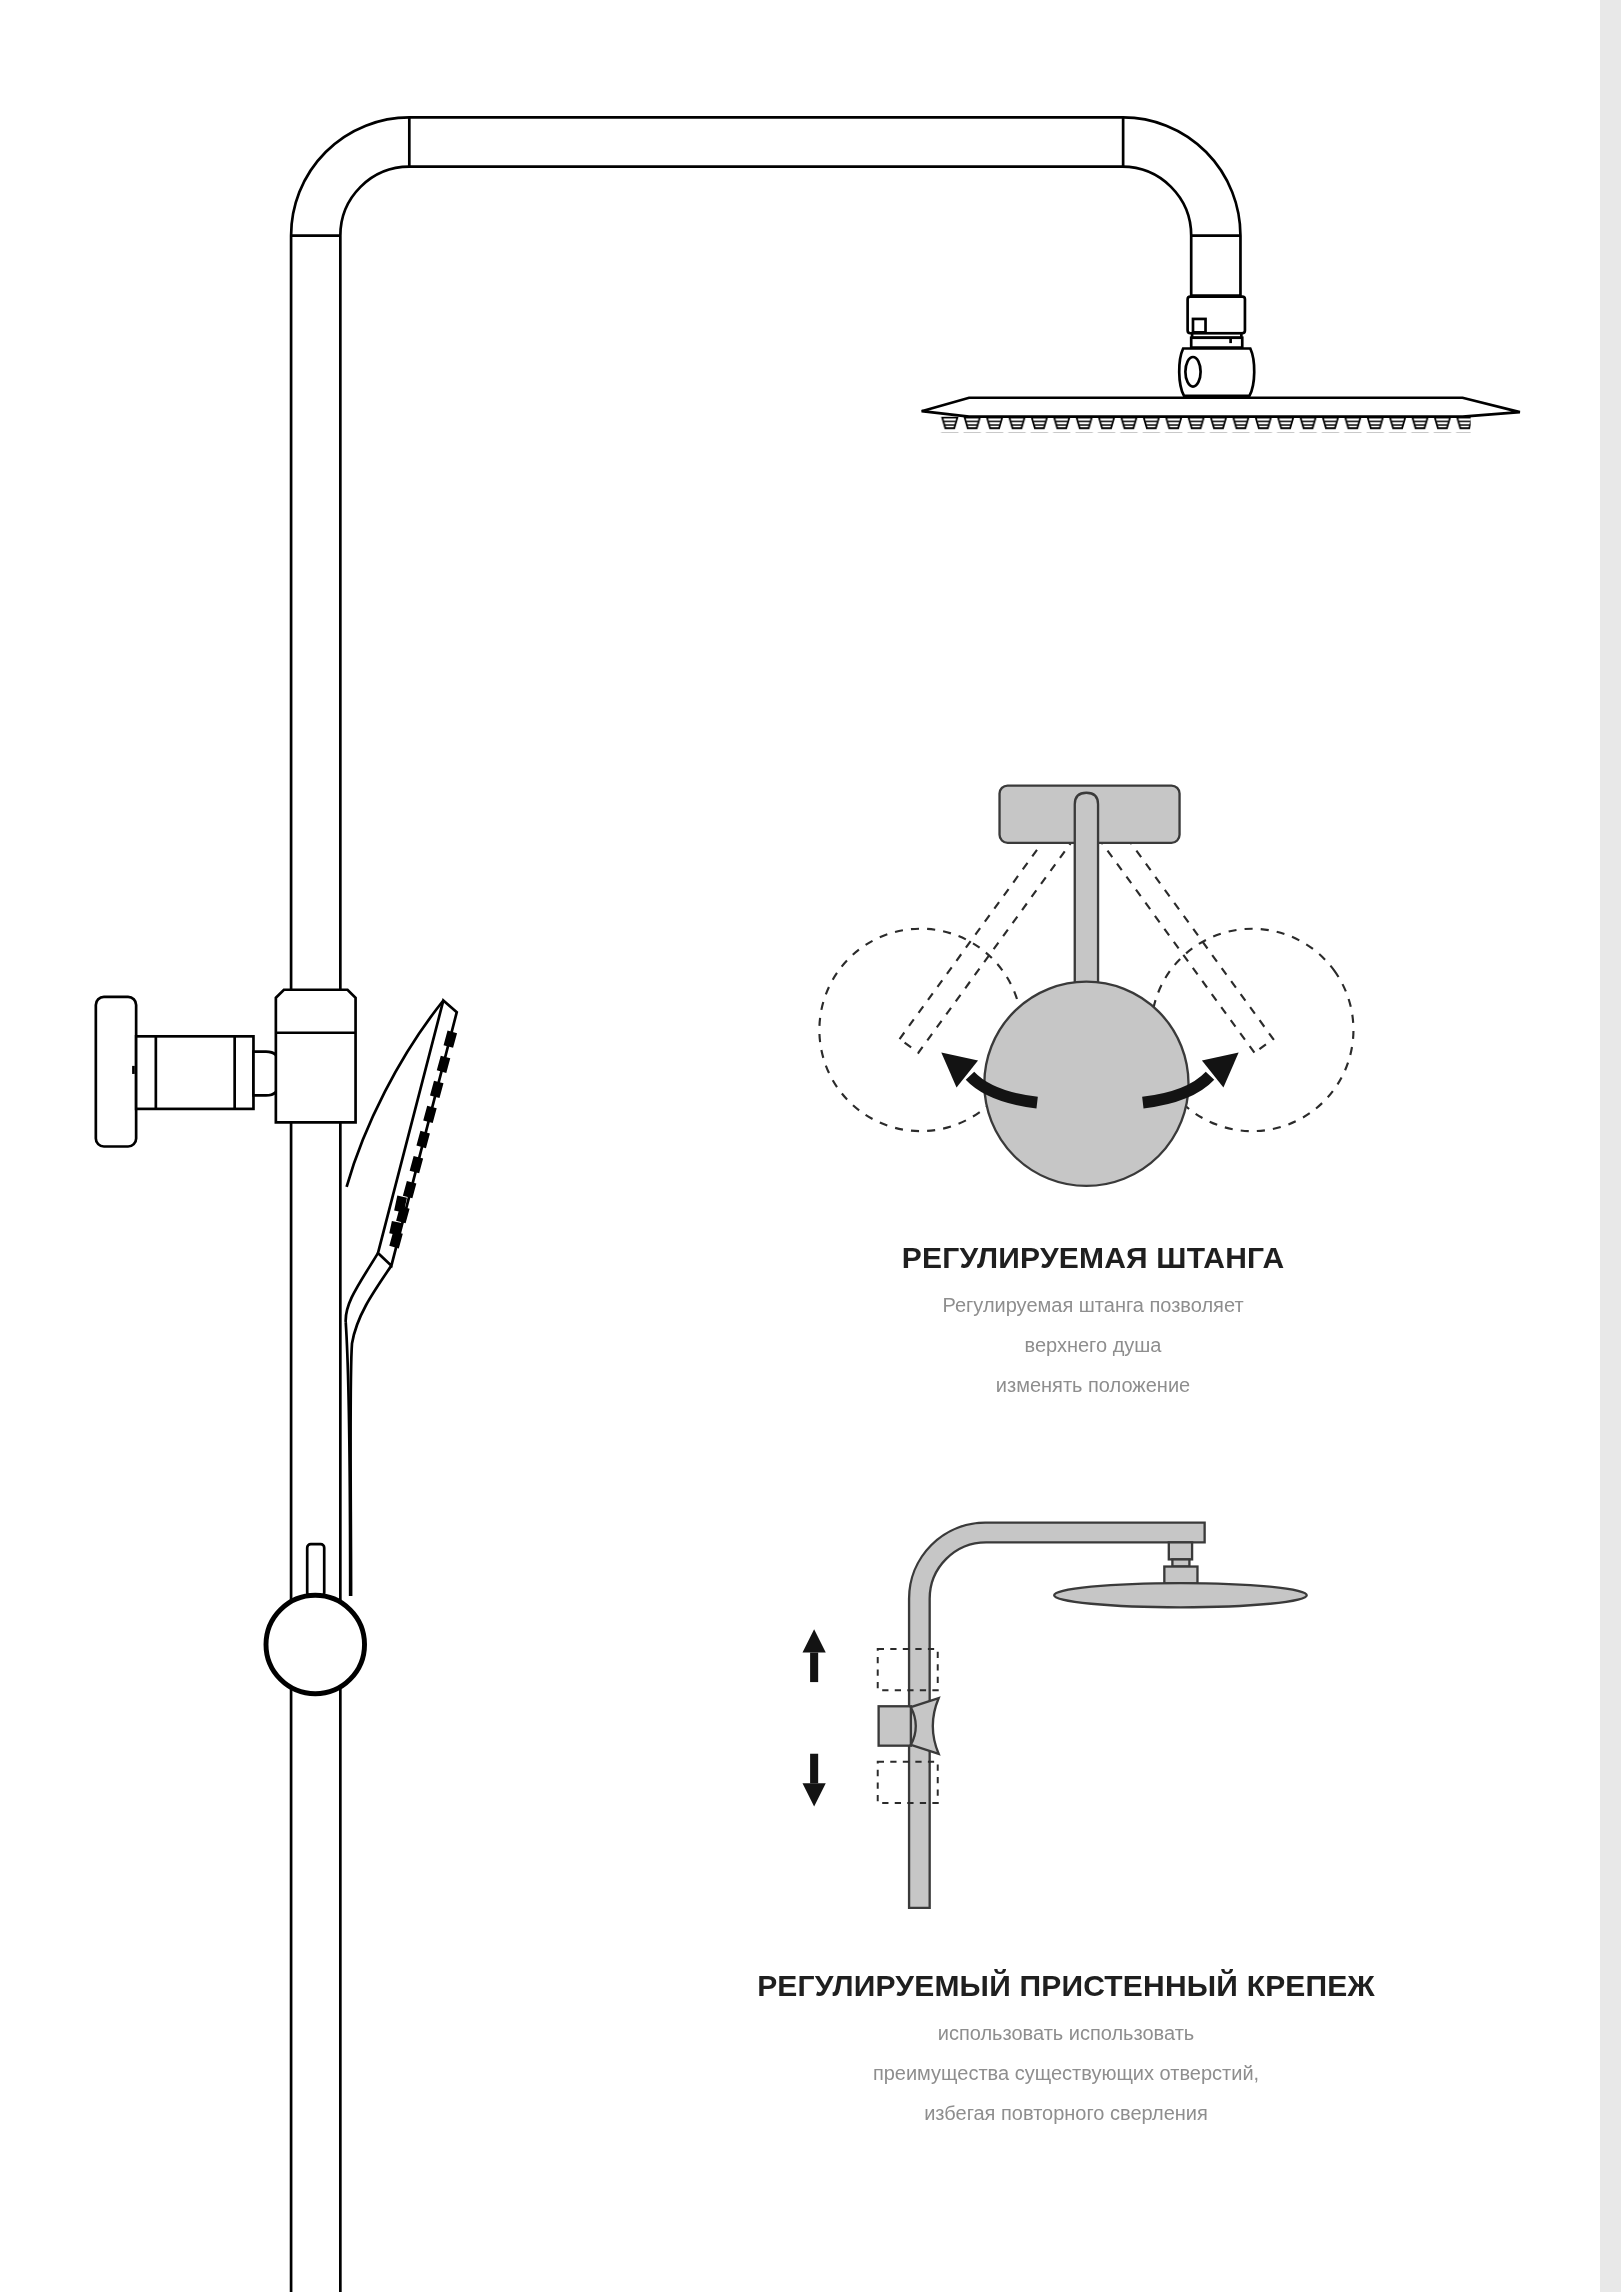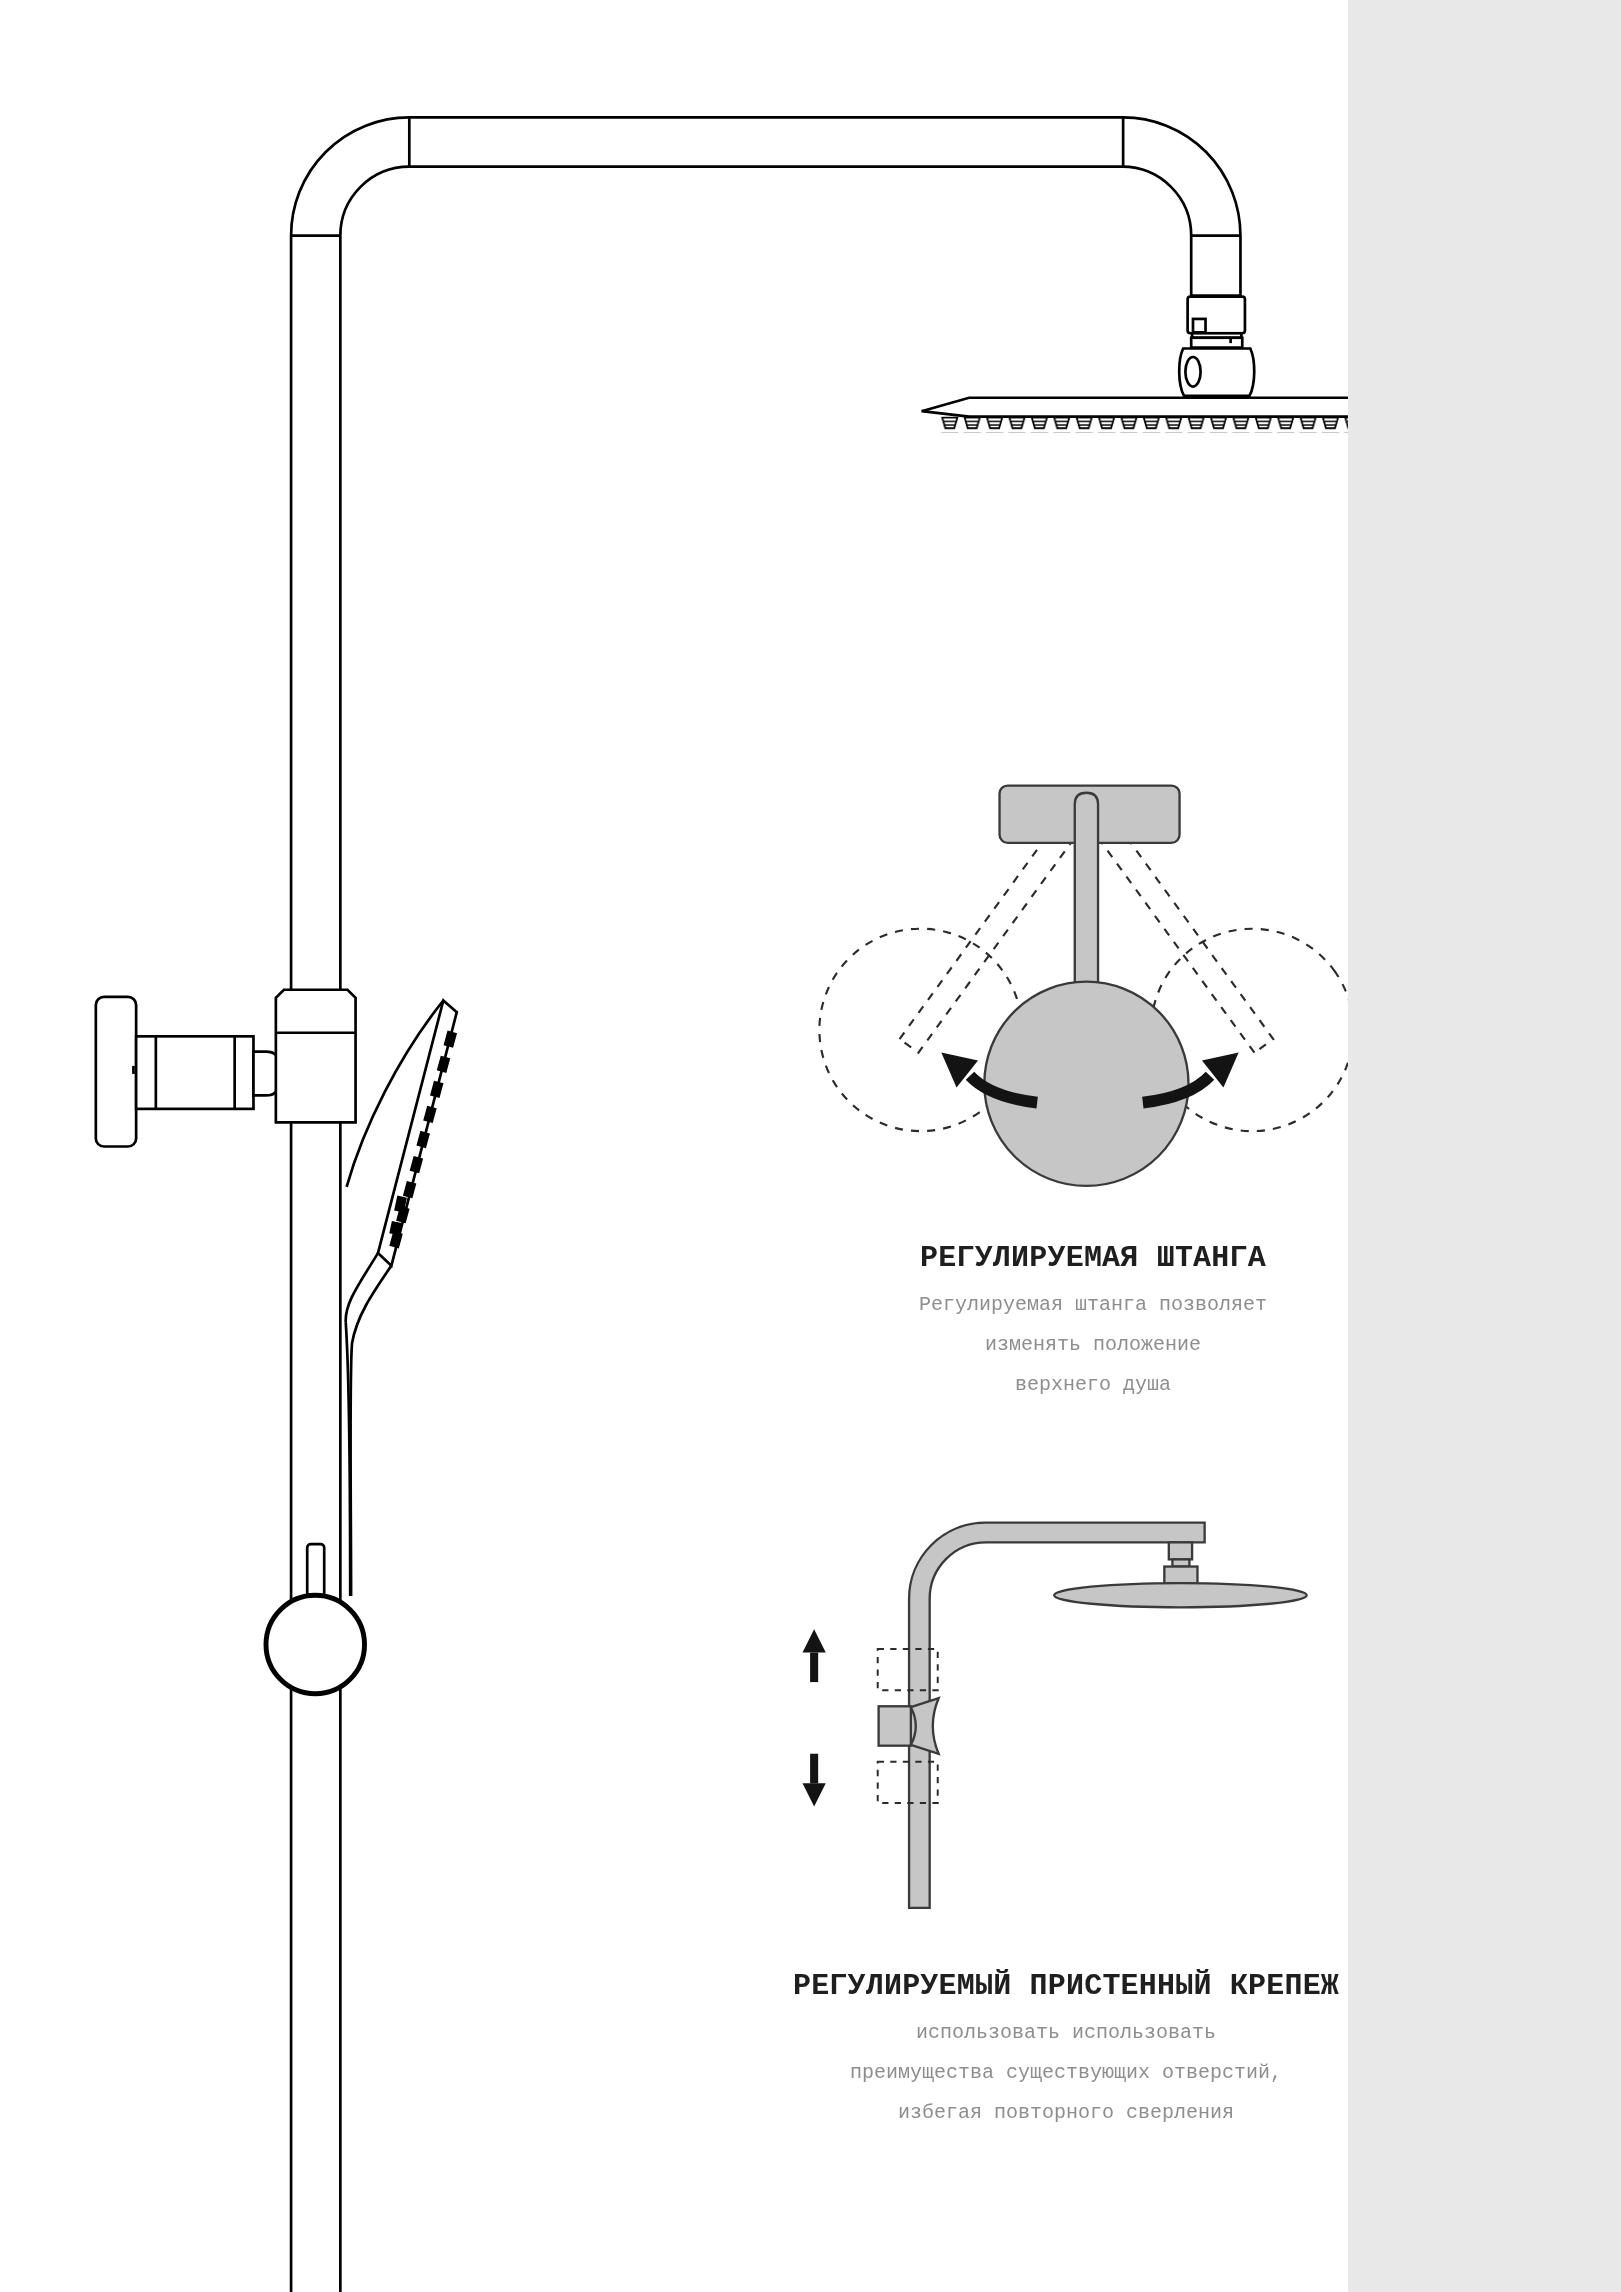--- a/index.html
+++ b/index.html
@@ -1,21 +1,21 @@
 <!DOCTYPE html>
 <html style="--background: #ffffff; --line: #000000; --diagram-fill: #c6c6c6; --diagram-stroke: #3a3a3a; --dash: #2b2b2b; --arrow: #131313; --title-text: #1f1f1f; --body-text: #8e8e8e;font-size:14.3px"><head>
 <meta charset="utf-8">
 <style>
   html,body{margin:0;padding:0;background:#e8e8e8;}
   .stage{
     position:relative;
-    width:1348px;height:2293px;
+    width:1600px;height:2293px;
     background:var(--background,#fff);
     overflow:hidden;
-    font-family:Liberation Mono, monospace;
+    font-family:Liberation Sans, sans-serif;
   }
   .stage svg{position:absolute;left:0;top:0;}
 
   
   .ln  {fill:none;stroke:var(--line,#000);stroke-width:3;}
   .lnf {fill:#ffffff;stroke:var(--line,#000);stroke-width:3;}
   .knob{fill:#ffffff;stroke:var(--line,#000);stroke-width:5.5;}
   .spray{fill:none;stroke:var(--line,#000);stroke-width:11;stroke-dasharray:17 12;}
 
   
@@ -137,22 +137,22 @@
       <g>
         <polygon class="arrowfill" points="909,2017 896,1991 922,1991"></polygon>
         <rect class="arrowfill" x="904.5" y="1958" width="9" height="33"></rect>
       </g>
     </g>
   </svg>
 
   <div class="caption" id="cap-adjustable-bar">
     <h3>РЕГУЛИРУЕМАЯ ШТАНГА</h3>
     <div class="cap-line">Регулируемая штанга позволяет</div>
+    <div class="cap-line">верхнего душа</div>
     <div class="cap-line">изменять положение</div>
-    <div class="cap-line">верхнего душа</div>
   </div>
 
   <div class="caption" id="cap-wall-mount">
     <h3>РЕГУЛИРУЕМЫЙ ПРИСТЕННЫЙ КРЕПЕЖ</h3>
     <div class="cap-line">использовать использовать</div>
     <div class="cap-line">преимущества существующих отверстий,</div>
     <div class="cap-line">избегая повторного сверления</div>
   </div>
 
 </div>

